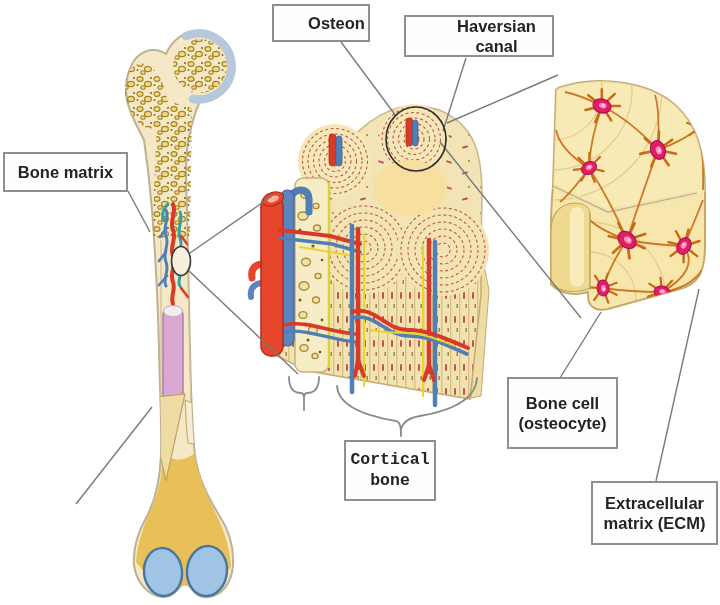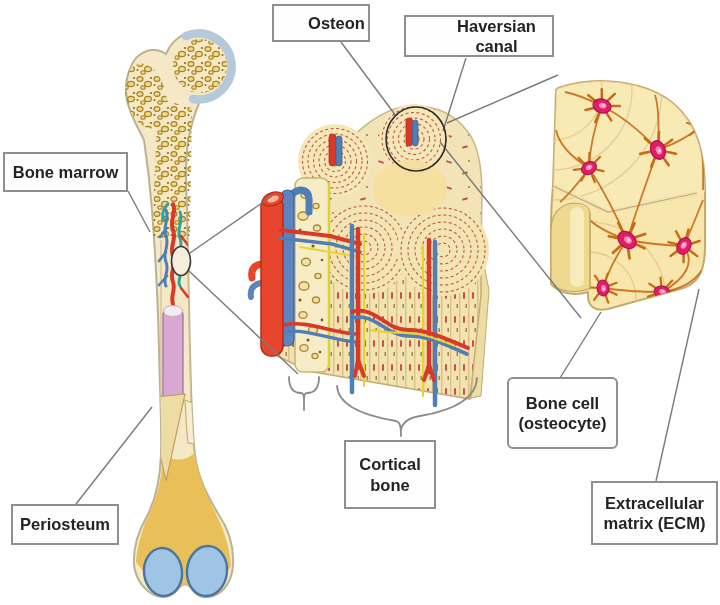--- a/index.html
+++ b/index.html
@@ -257,18 +257,17 @@
   <ellipse cx="181" cy="261" rx="9.5" ry="14.5" fill="#F7EFDC" stroke="#3A3A3A" stroke-width="1.6"></ellipse>
   <ellipse cx="416" cy="139" rx="30" ry="32" fill="none" stroke="#2F2F2F" stroke-width="1.6"></ellipse>
   <g stroke="#8A8A8A" stroke-width="1.8" fill="none" stroke-linecap="round">
     <path d="M289,377 C289,389 294,393 301,393 C303,393 304,395 304,399 L304,410 M319,377 C319,389 314,393 307,393 C305,393 304,395 304,399"></path>
     <path d="M337,386 C338,404 360,415 396,421 C400,422 401,426 401,436 M477,378 C476,398 455,410 420,416 C408,418 402,423 401,430"></path>
   </g>
 </svg>
 
 <div class="label" style="left:272px;top:4px;width:98px;height:38px;padding-left:36px;">Osteon</div>
 <div class="label" style="left:404px;top:15px;width:150px;height:42px;padding-left:40px;">Haversian canal</div>
-<div class="label" style="left:3px;top:152px;width:125px;height:40px;">Bone marrow</div>
-<div class="label" style="left:11px;top:504px;width:108px;height:41px;">Periosteum</div>
-<div class="label" style="left:344px;top:440px;width:92px;height:69px;">Cortical bone</div>
-<div class="label" style="left:507px;top:377px;width:111px;height:72px;border-radius:6px;">Bone cell (osteocyte)</div>
+<div class="label" style="left:3px;top:152px;width:125px;height:40px;">Bone matrix</div>
+<div class="label" style="left:344px;top:440px;width:92px;height:61px;font-family:Liberation Mono, monospace;">Cortical bone</div>
+<div class="label" style="left:507px;top:377px;width:111px;height:72px;">Bone cell (osteocyte)</div>
 <div class="label" style="left:591px;top:481px;width:127px;height:64px;">Extracellular matrix (ECM)</div>
 </div>
 
 </body></html>

